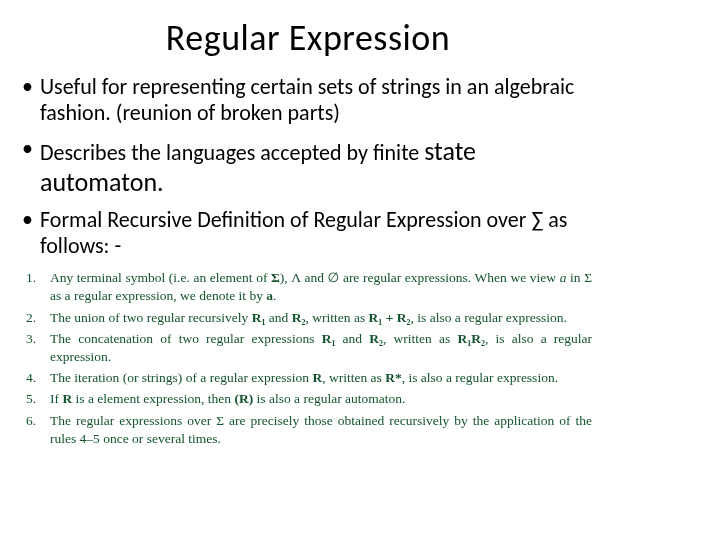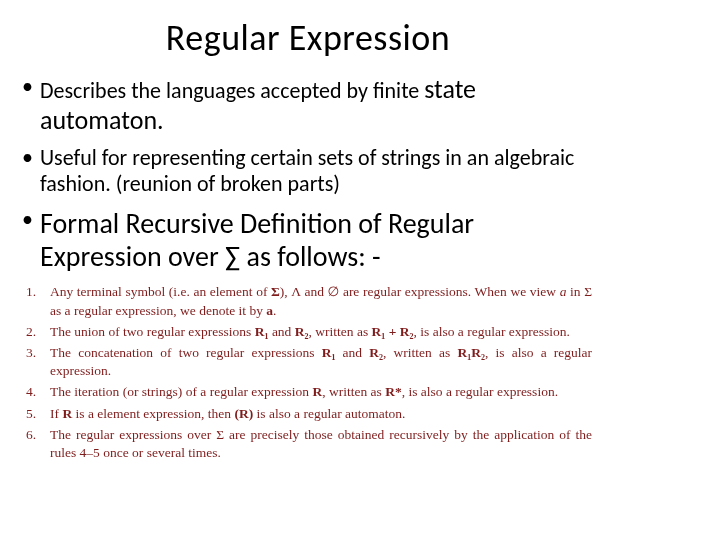--- a/index.html
+++ b/index.html
@@ -41,27 +41,27 @@
     content: "•";
     position: absolute;
     left: 4px;
     top: 0;
     font-size: 22px;
   }
   .bullets li .tail-big {
     font-size: 26px;
   }
   .bullets li.big {
-    font-size: 28px;
+    font-size: 22px;
   }
   .defs {
     font-family: Georgia, "Times New Roman", serif;
     font-size: 13.5px;
     line-height: 1.35;
-    color: #7f1d1d;
+    color: #14532d;
     padding: 0 6px 0 6px;
   }
   .defs ol {
     list-style: none;
     padding: 0;
     margin: 0;
     counter-reset: item;
   }
   .defs li {
     counter-increment: item;
@@ -81,34 +81,34 @@
   .empty { font-family: Arial, sans-serif; }
 </style>
 </head>
 <body>
 
 <div class="slide">
 
   <div class="title">Regular Expression</div>
 
   <ul class="bullets">
+    <li>Useful for representing certain sets of strings in an algebraic fashion. (reunion of broken parts)</li>
     <li>
       <span>Describes the languages accepted by finite </span><span class="tail-big">state automaton.</span>
     </li>
-    <li>Useful for representing certain sets of strings in an algebraic fashion. (reunion of broken parts)</li>
     <li class="big">Formal Recursive Definition of Regular Expression over ∑ as follows: -</li>
   </ul>
 
   <div class="defs">
     <ol>
       <li>
         <span>Any terminal symbol (i.e. an element of </span><span class="sigma-bold">Σ</span><span>), Λ and </span><span class="empty">∅</span><span> are regular expressions. When we view </span><i>a</i><span> in Σ as a regular expression, we denote it by </span><span class="b">a</span><span>.</span>
       </li>
       <li>
-        <span>The union of two regular expressions </span><span class="b">R₁</span><span> and </span><span class="b">R₂</span><span>, written as </span><span class="b">R₁ + R₂</span><span>, is also a regular expression.</span>
+        <span>The union of two regular recursively </span><span class="b">R₁</span><span> and </span><span class="b">R₂</span><span>, written as </span><span class="b">R₁ + R₂</span><span>, is also a regular expression.</span>
       </li>
       <li>
         <span>The concatenation of two regular expressions </span><span class="b">R₁</span><span> and </span><span class="b">R₂</span><span>, written as </span><span class="b">R₁R₂</span><span>, is also a regular expression.</span>
       </li>
       <li>
         <span>The iteration (or strings) of a regular expression </span><span class="b">R</span><span>, written as </span><span class="b">R*</span><span>, is also a regular expression.</span>
       </li>
       <li>
         <span>If </span><span class="b">R</span><span> is a element expression, then </span><span class="b">(R)</span><span> is also a regular automaton.</span>
       </li>

